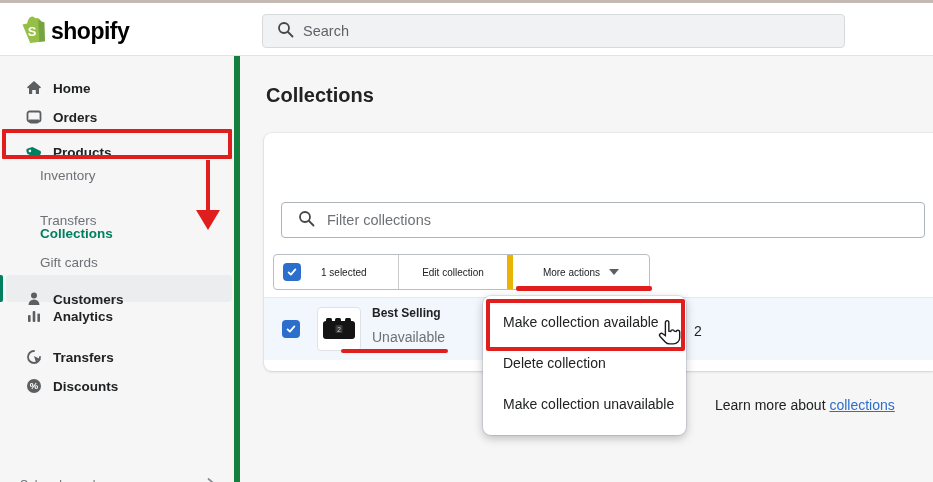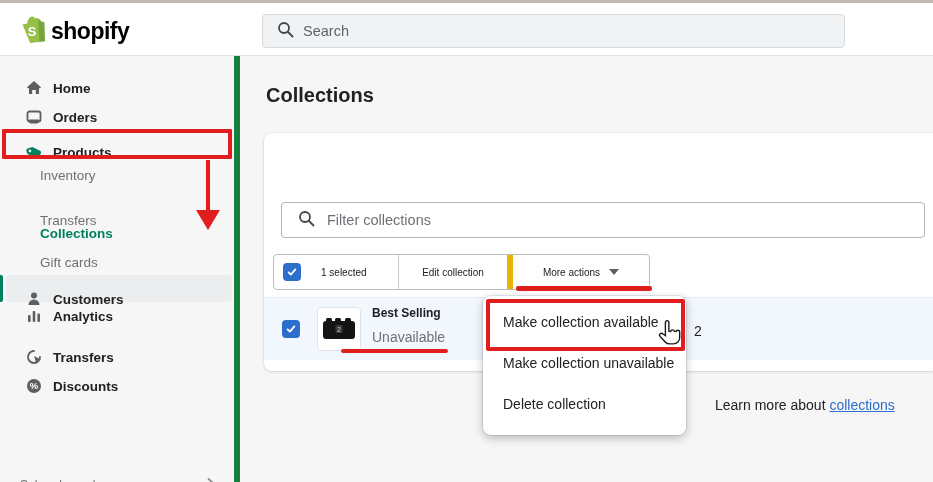--- a/index.html
+++ b/index.html
@@ -256,22 +256,22 @@
   <div class="row-status">Unavailable</div>
   <div class="row-count">2</div>
 
   <div class="footer-note">
     <span>Learn more about</span>
     <a>collections</a>
   </div>
 
   <div class="menu">
     <div class="menu-item">Make collection available</div>
+    <div class="menu-item">Delete collection</div>
     <div class="menu-item">Make collection unavailable</div>
-    <div class="menu-item">Delete collection</div>
   </div>
 
   <div class="ann ann-products-box"></div>
   <div class="ann ann-arrow-line"></div>
   <div class="ann ann-arrow-head"></div>
   <div class="ann ann-more-underline"></div>
   <div class="ann ann-status-underline"></div>
   <div class="ann ann-menu-box"></div>
 
   <div class="cursor-hand">

